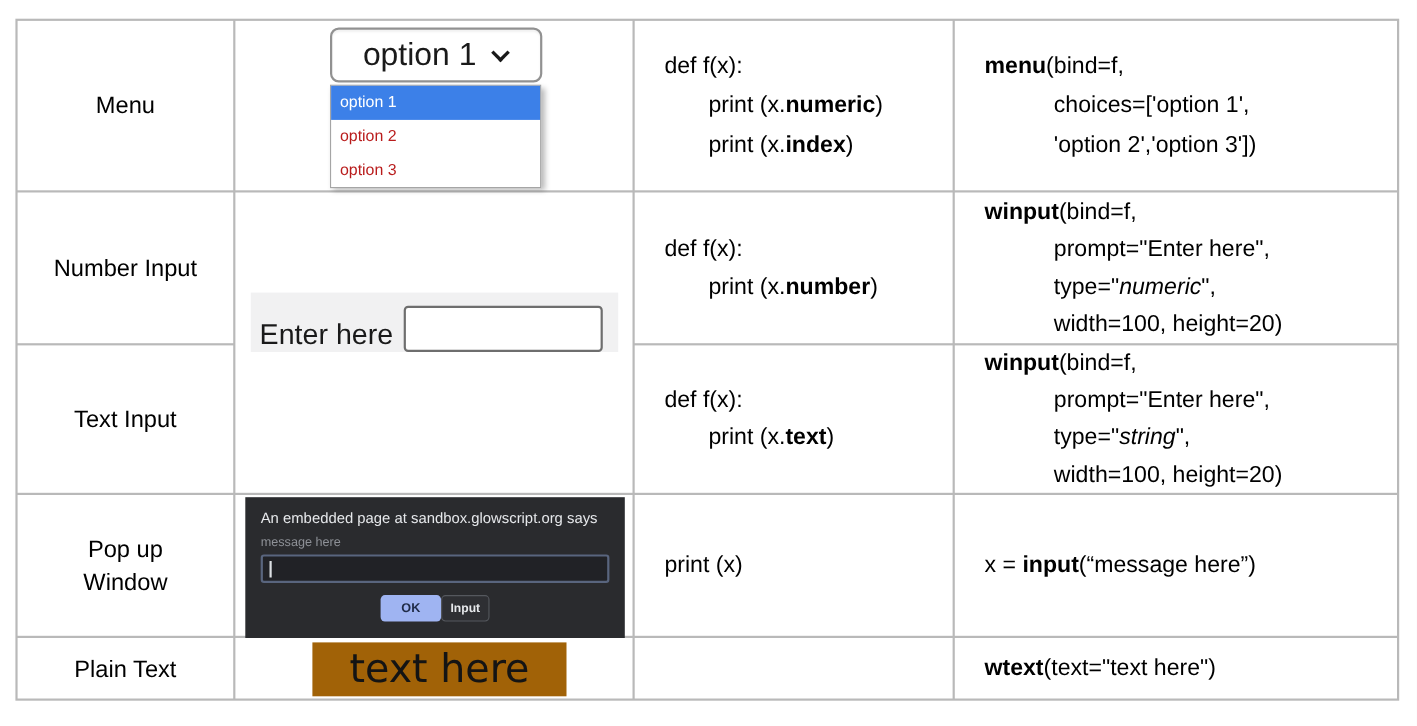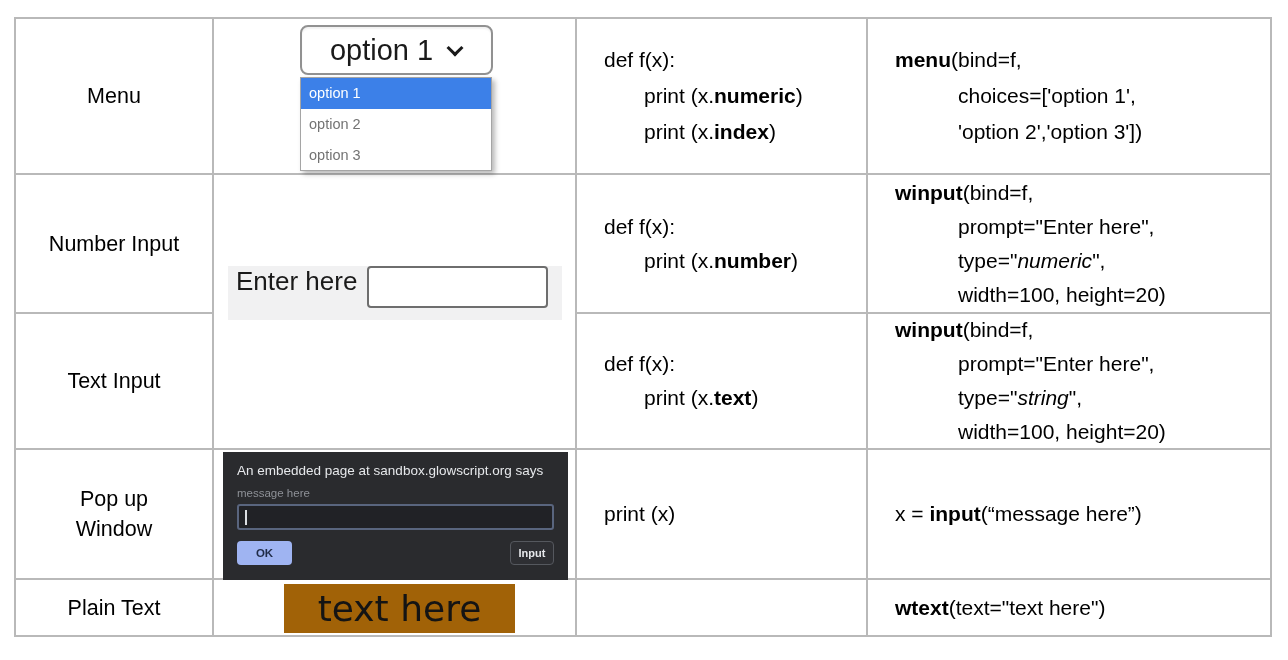--- a/index.html
+++ b/index.html
@@ -27,39 +27,39 @@
   .menu-select{position:absolute;left:86px;top:6px;width:193px;height:50px;box-sizing:border-box;
                background:#fff;border:2px solid #919191;border-radius:8px;
                display:flex;align-items:center;justify-content:center;font-size:29px;color:#1a1a1a;
                box-shadow:inset 0 2px 2px rgba(0,0,0,.06);cursor:default;}
   .chevron{width:14px;height:14px;margin-left:16px;margin-top:-6px;position:relative;}
   .chevron::before{content:"";position:absolute;left:0;top:2px;width:9px;height:9px;
                    border-right:3px solid #1a1a1a;border-bottom:3px solid #1a1a1a;transform:rotate(45deg);}
   .menu-dropdown{position:absolute;left:86px;top:58px;width:192px;height:94px;box-sizing:border-box;
                  background:#fff;border:1px solid #a5a5a5;box-shadow:3px 3px 5px rgba(0,0,0,.28);z-index:4;
                  display:flex;flex-direction:column;}
-  .menu-option{flex:1;display:flex;align-items:center;padding-left:8px;font-size:14.5px;color:#737373;}
+  .menu-option{flex:1;display:flex;align-items:center;padding-left:8px;font-size:14.5px;color:#b91c1c;}
   .menu-option.selected{background:var(--menu-highlight,#3c80e8);color:#fff;}
 
   
   .winput-wrap{position:absolute;left:14px;top:91px;width:334px;height:54px;
-               background:#f1f1f2;display:flex;align-items:flex-start;}
+               background:#f1f1f2;display:flex;align-items:flex-end;}
   .winput-label{font-size:26px;color:#1a1a1a;padding-left:8px;}
   .winput-input{margin-left:10px;width:181px;height:42px;box-sizing:border-box;background:#fff;
                 border:2px solid #6e6e6e;border-radius:4px;}
 
   
   .dialog{position:absolute;left:9px;top:2px;width:345px;height:130px;box-sizing:border-box;
           background:#2a2b2e;padding:11px 14px;}
   .dialog-title{font-size:13.5px;font-weight:normal;color:#e6e8eb;}
   .dialog-sub{font-size:11.5px;color:#8e9197;margin-top:9px;}
   .dialog-input{margin-top:5px;height:26px;box-sizing:border-box;background:#212226;
                 border:2px solid #59657e;border-radius:3px;display:flex;align-items:center;padding-left:6px;}
   .cursor{width:2px;height:15px;background:#dcdfe3;}
-  .dialog-buttons{display:flex;justify-content:space-between;margin-top:11px;}
+  .dialog-buttons{display:flex;justify-content:center;margin-top:11px;}
   .btn{height:24px;border-radius:4px;display:flex;align-items:center;justify-content:center;
        font-weight:bold;cursor:default;box-sizing:border-box;}
   .btn-ok{width:55px;background:var(--ok-bg,#9fb4f2);color:#1f2b47;font-size:11.5px;}
   .btn-cancel{min-width:44px;padding:0 7px;background:#2e2f33;border:1px solid #55585e;
               color:#e6e8eb;font-size:11px;}
 
   
   .wtext{position:absolute;left:70px;top:4px;width:231px;height:49px;background:#a16207;
          display:flex;align-items:center;justify-content:center;
          font-size:36px;color:#141414;font-family:"DejaVu Sans",sans-serif;}

